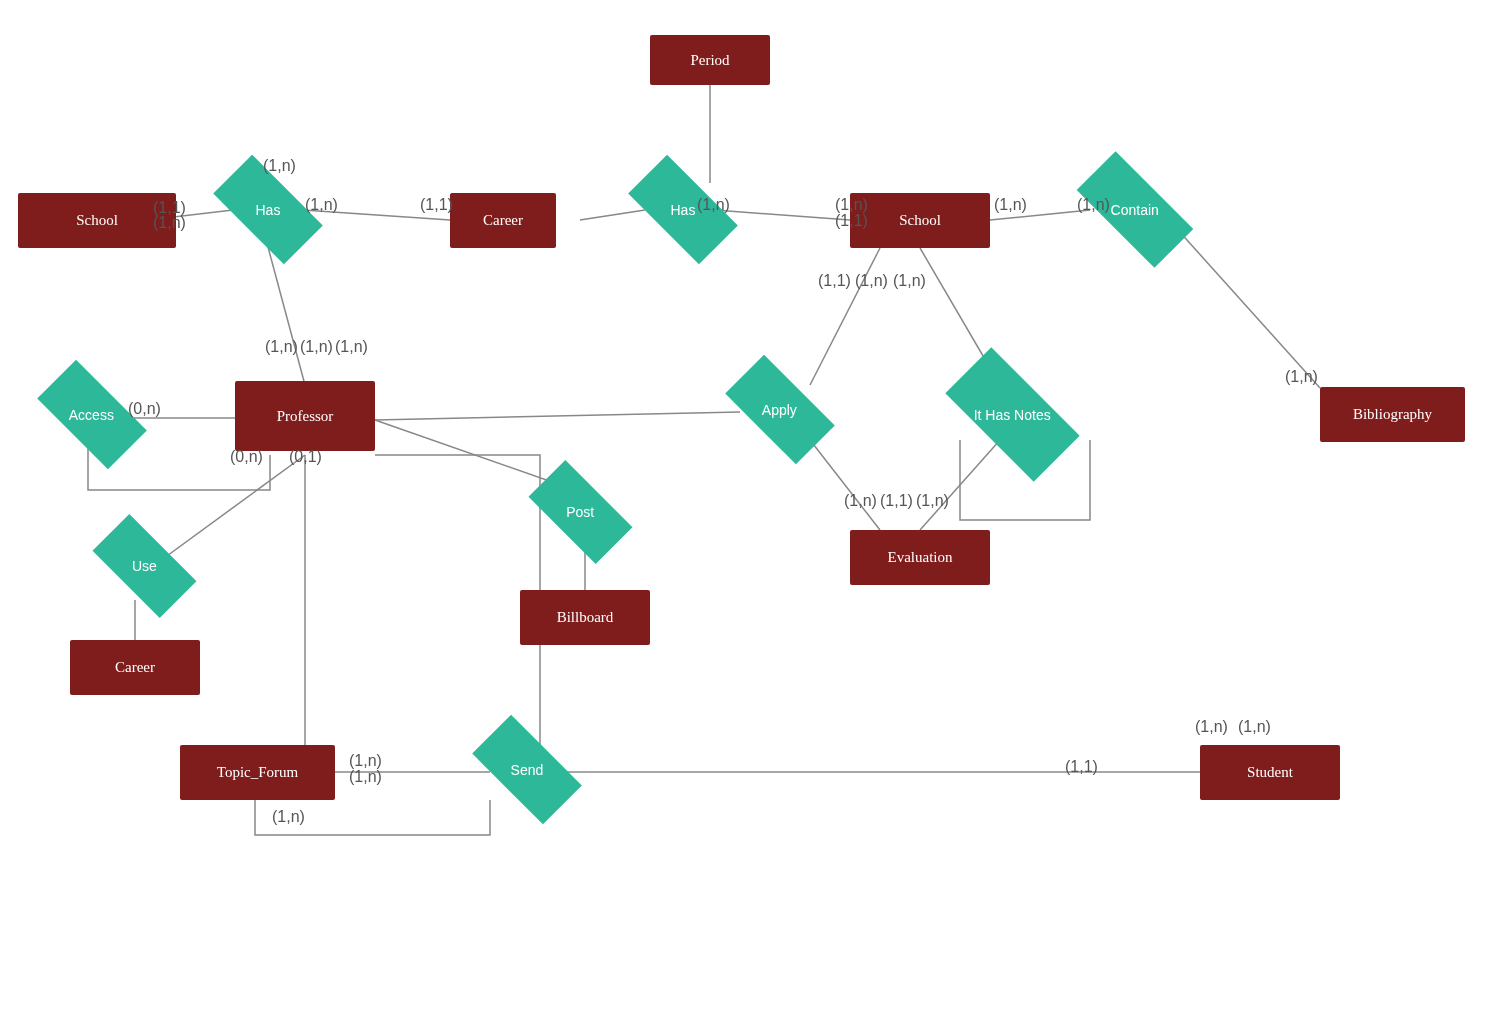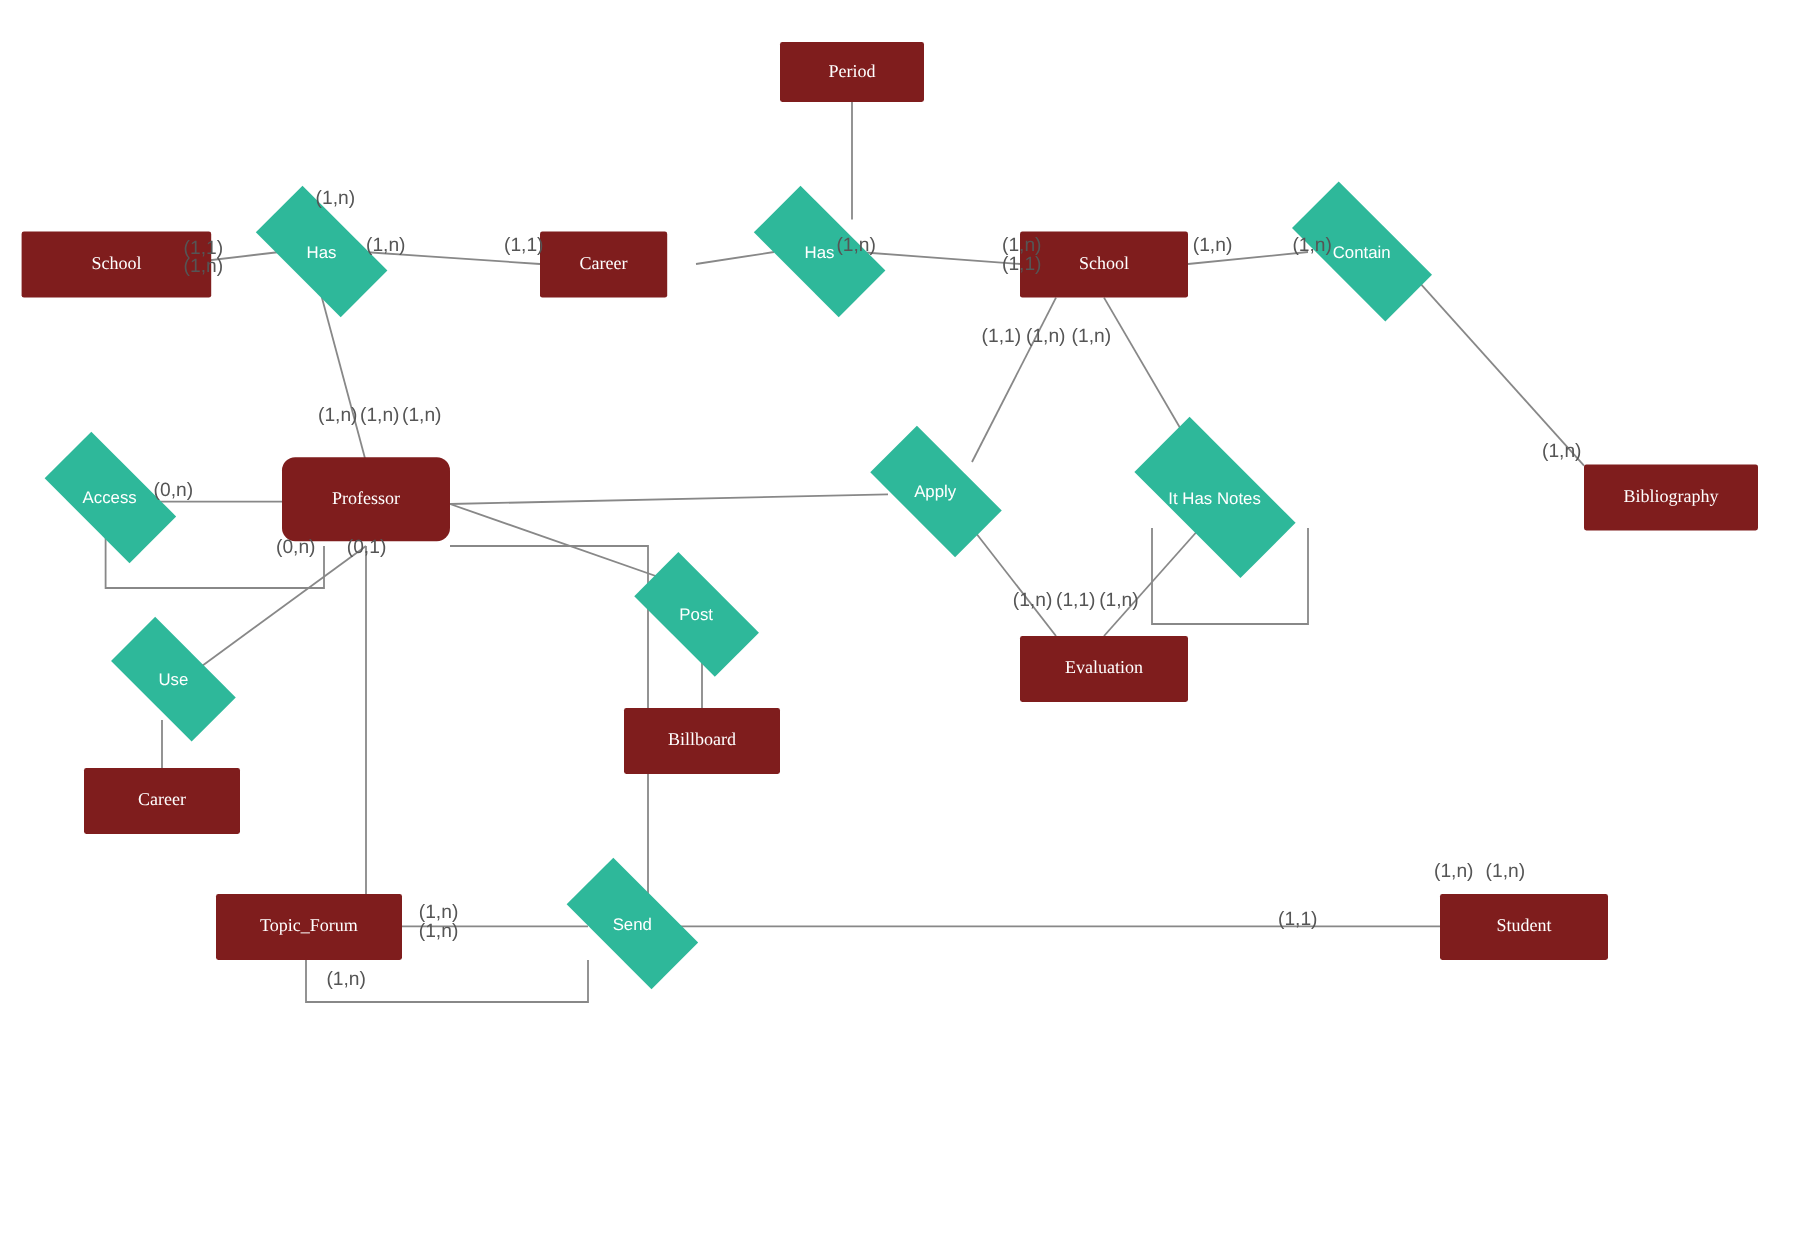--- a/index.html
+++ b/index.html
@@ -127,21 +127,21 @@
   </div>
 
   <div class="entity" style="left:850px; top:193px; width:140px; height:55px;">
     <span>School</span>
   </div>
 
   <div class="entity" style="left:650px; top:35px; width:120px; height:50px;">
     <span>Period</span>
   </div>
 
-  <div class="entity" style="left:235px; top:381px; width:140px; height:70px;border-radius:11px;">
+  <div class="entity" style="left:235px; top:381px; width:140px; height:70px;">
     <span>Professor</span>
   </div>
 
   <div class="entity" style="left:1320px; top:360px; width:145px; height:55px;margin-top:27px;">
     <span>Bibliography</span>
   </div>
 
   <div class="entity" style="left:850px; top:530px; width:140px; height:55px;">
     <span>Evaluation</span>
   </div>

